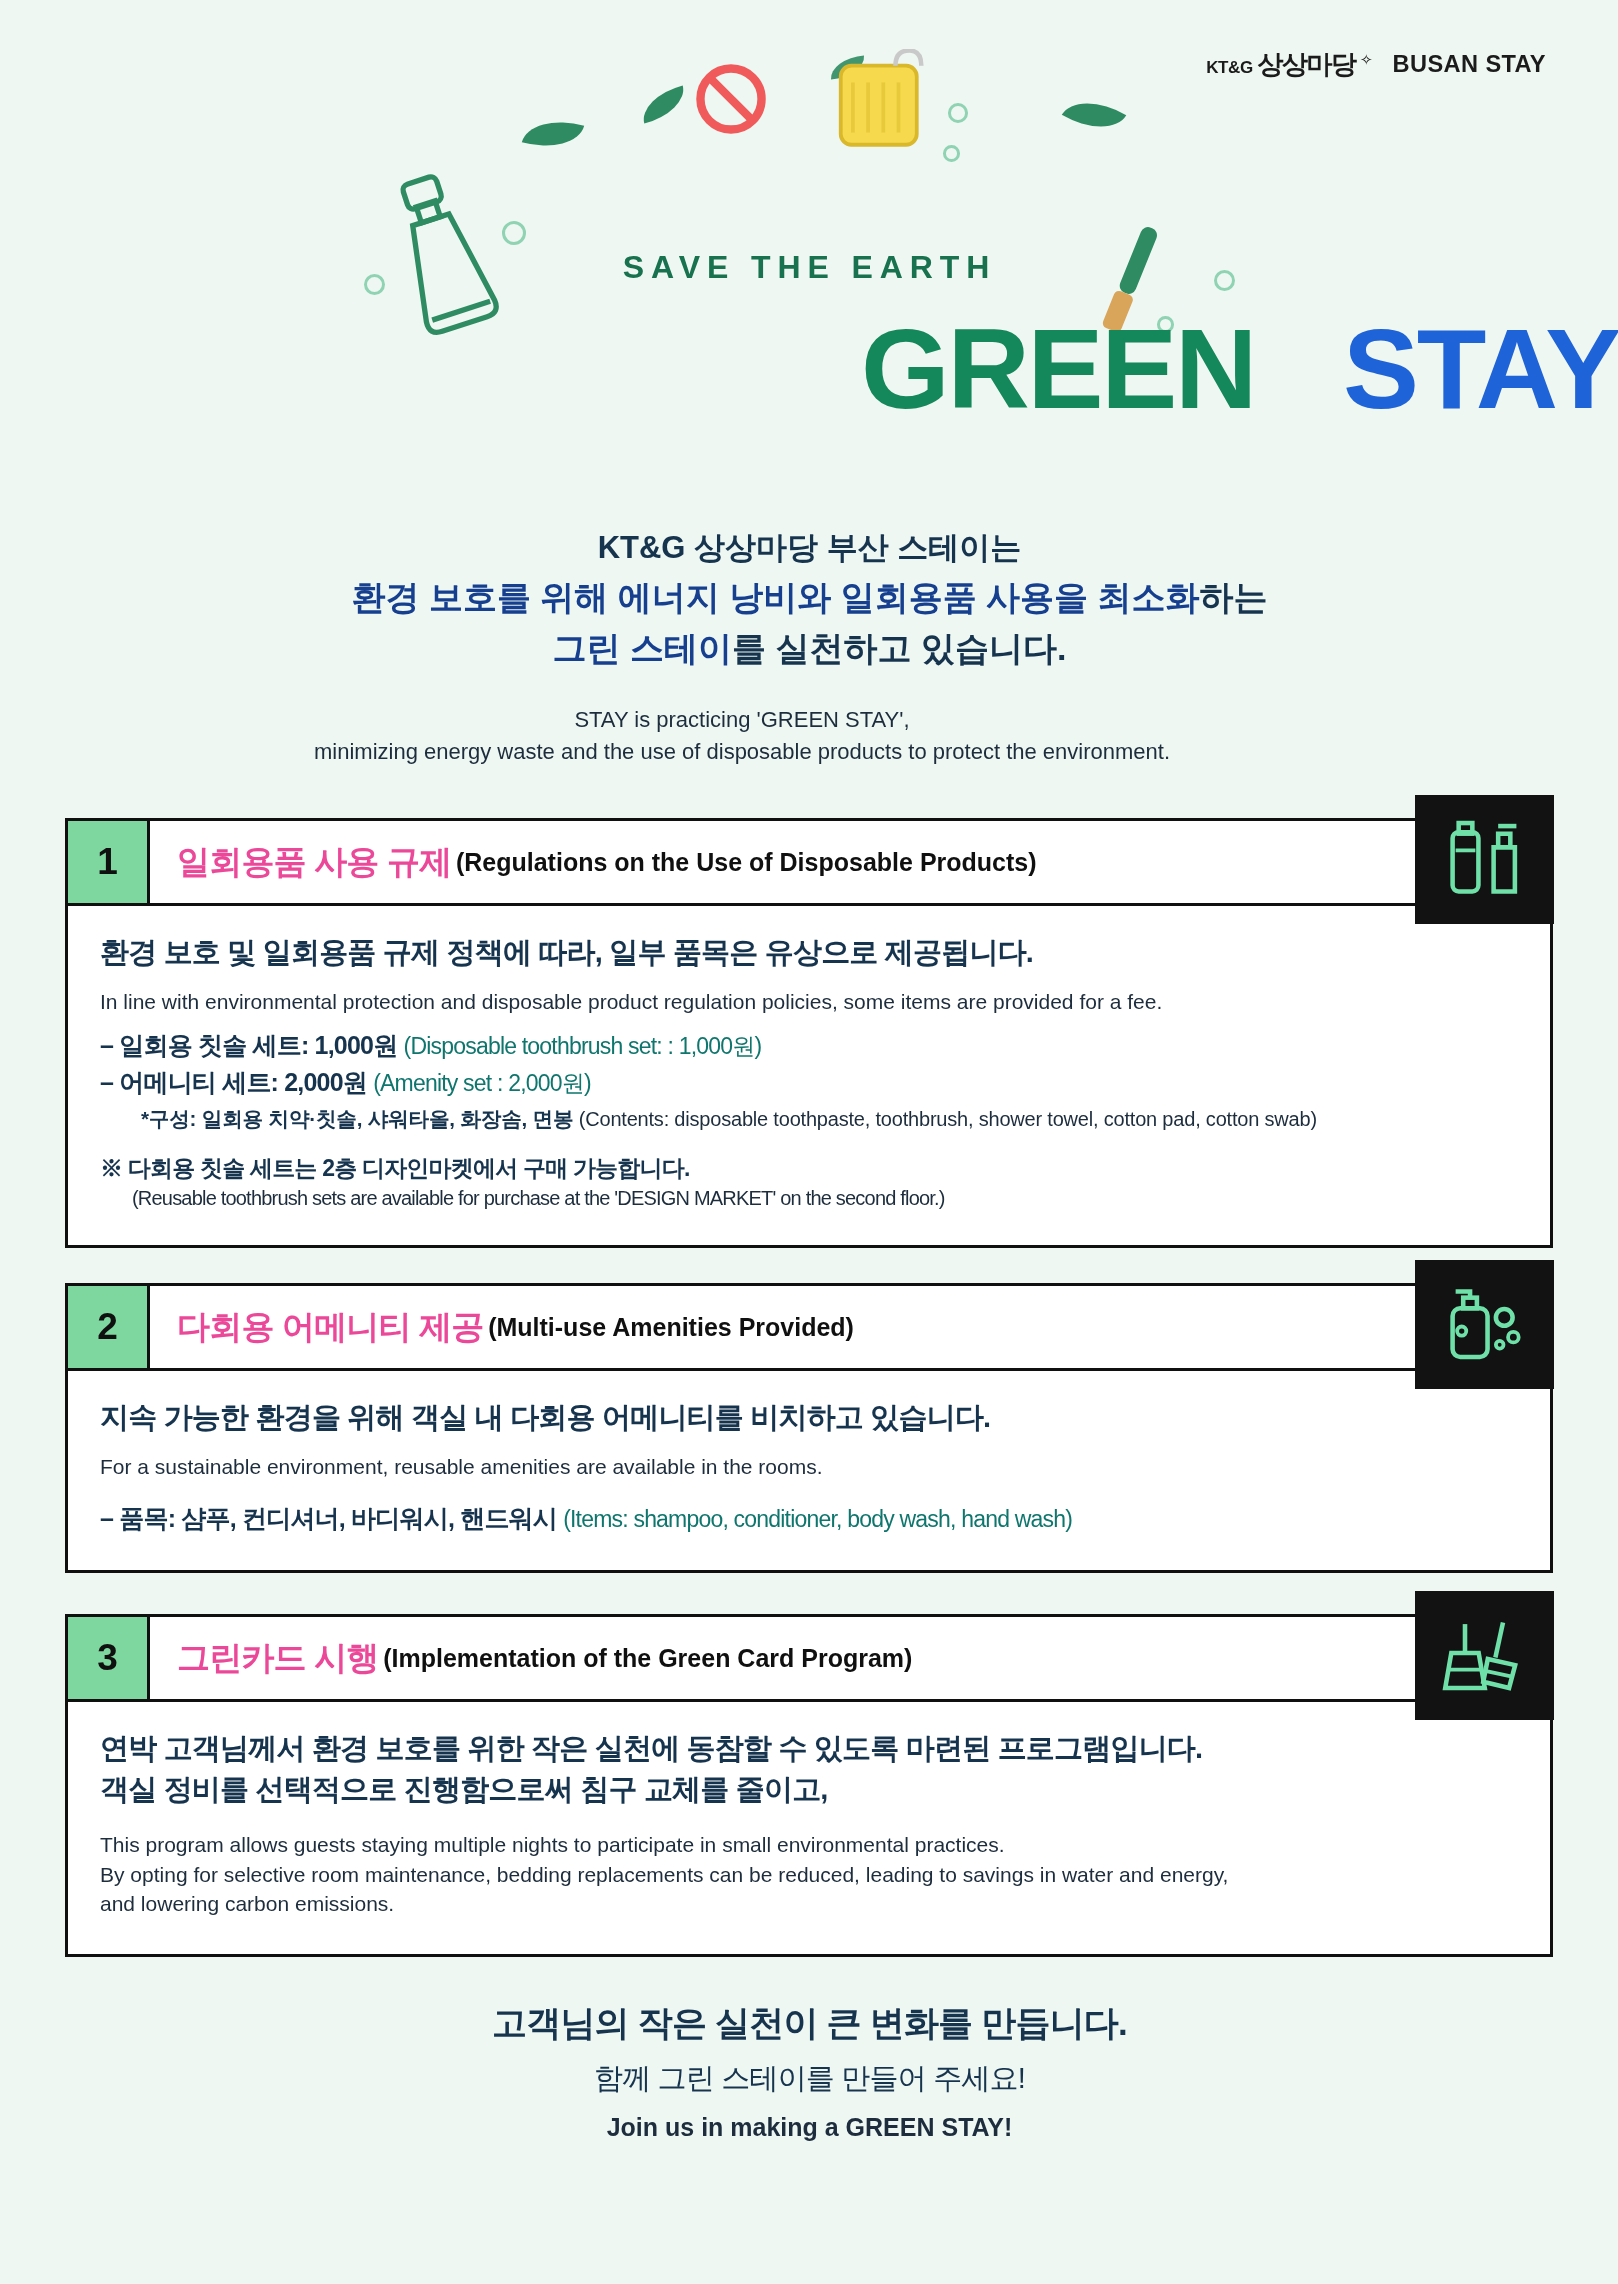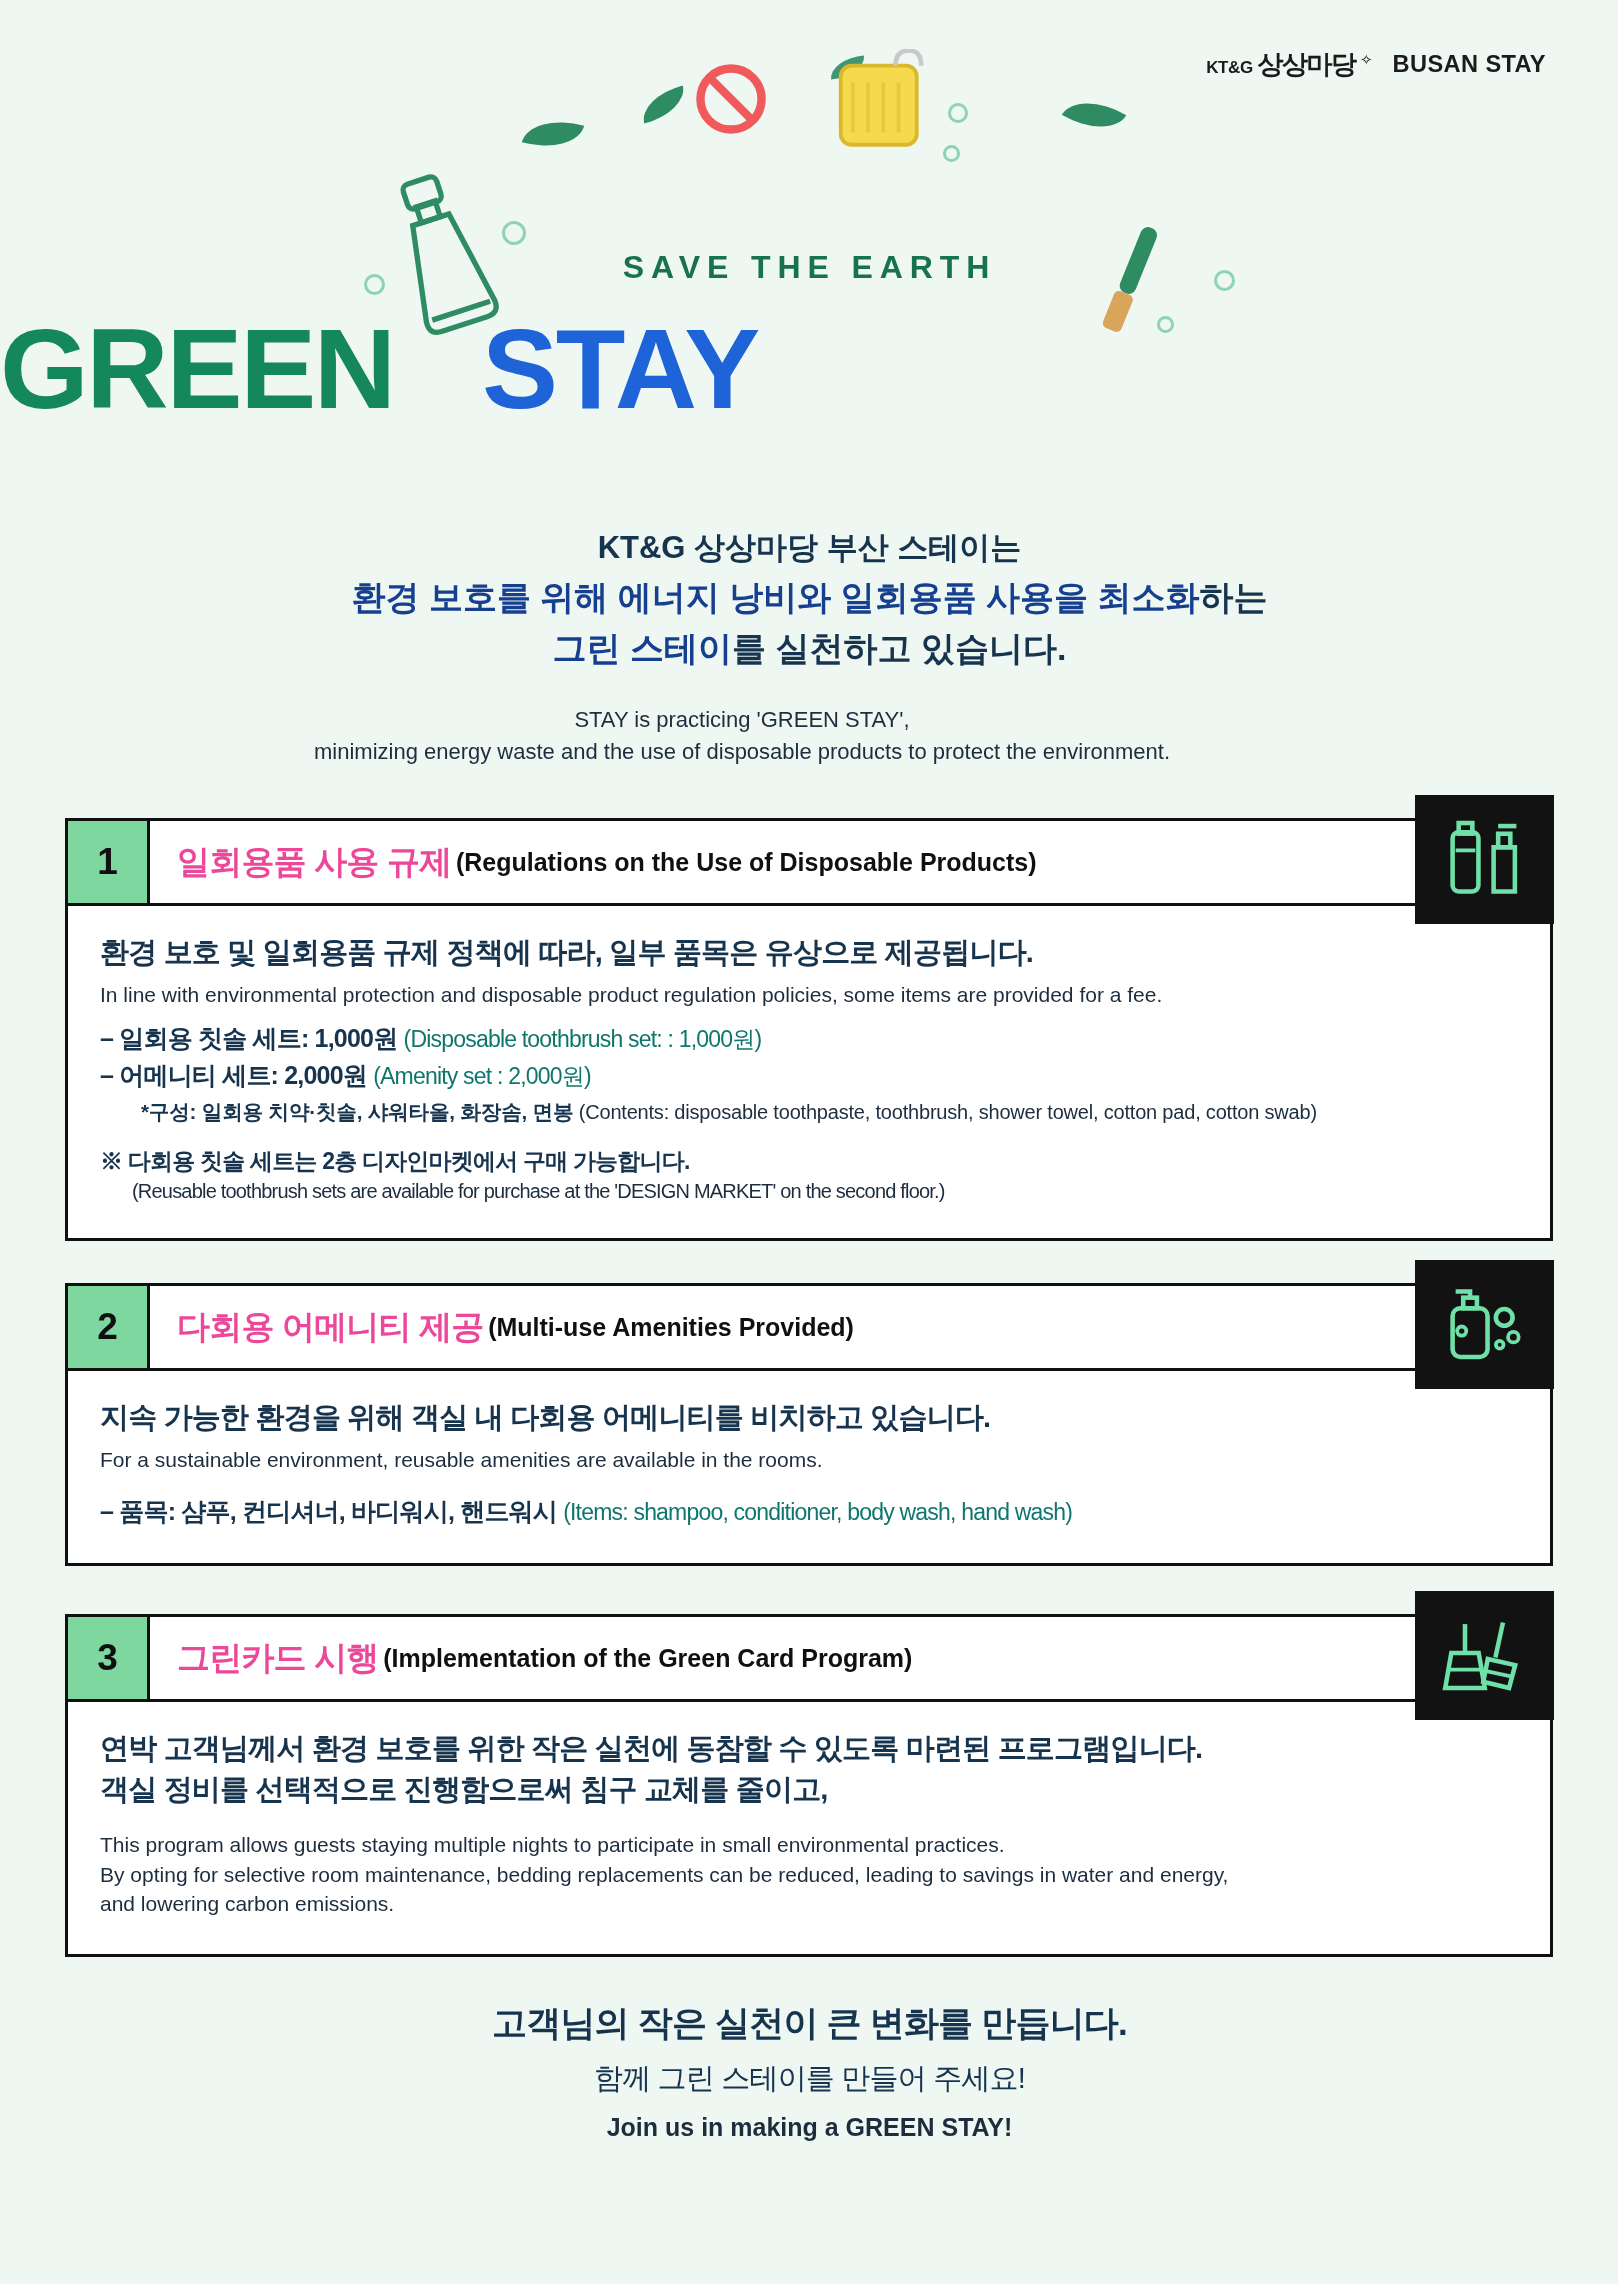--- a/index.html
+++ b/index.html
@@ -95,21 +95,21 @@
     color: #18724f;
     margin-top: 28px;
   }
 
   
   .big-title {
     position: absolute;
     top: 312px;
     left: 0;
     width: 1619px;
-    text-align: left;
+    text-align: right;
     font-size: 114px;
     font-weight: bold;
     letter-spacing: -2.3px;
     line-height: 1;
   }
   .big-title .green { color: #14885a; }
   .big-title .stay  { color: #1f63d8; }
 
   
   .lead {
@@ -212,21 +212,21 @@
     font-size: 29px;
     font-weight: bold;
     color: #17344f;
     letter-spacing: -0.8px;
     line-height: 1.42;
   }
   .en-line {
     font-size: 21px;
     color: #1d2d3d;
     line-height: 1.4;
-    margin-top: 7px;
+    margin-top: 14px;
   }
   .bullet {
     font-size: 25px;
     color: #17344f;
     font-weight: bold;
     margin-top: 12px;
     letter-spacing: -0.8px;
   }
   .bullet .en {
     font-size: 23px;

